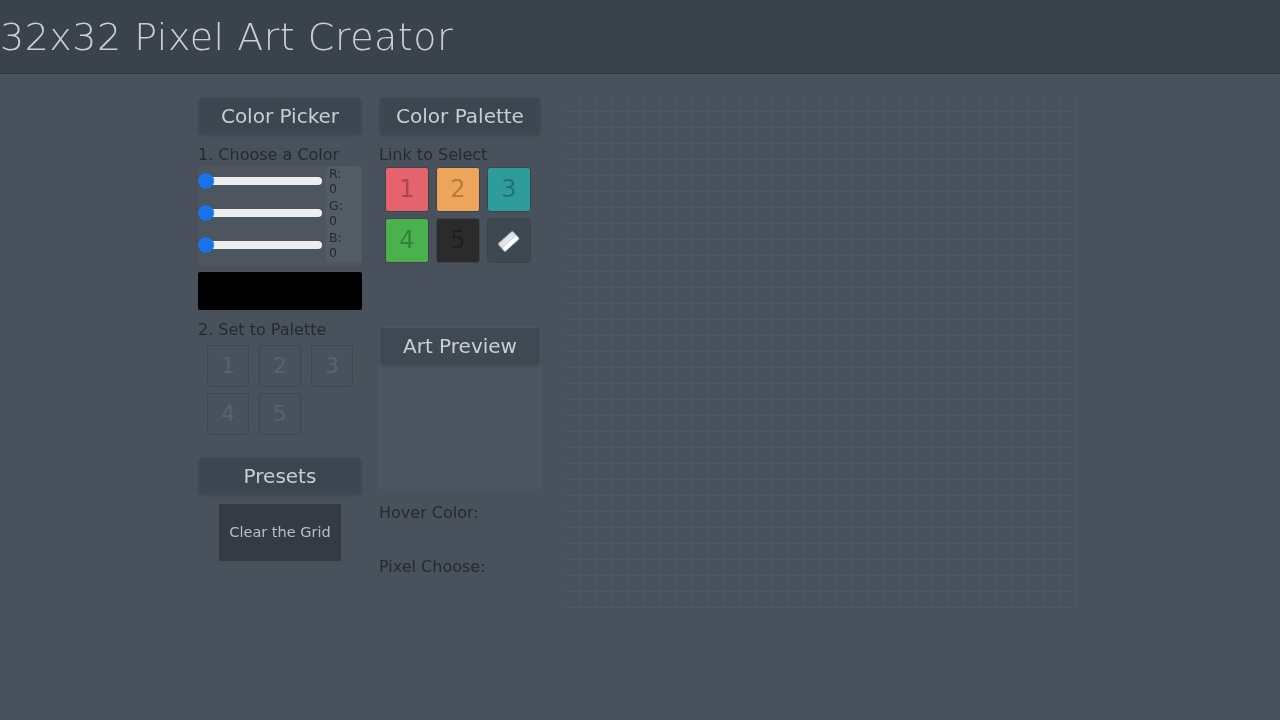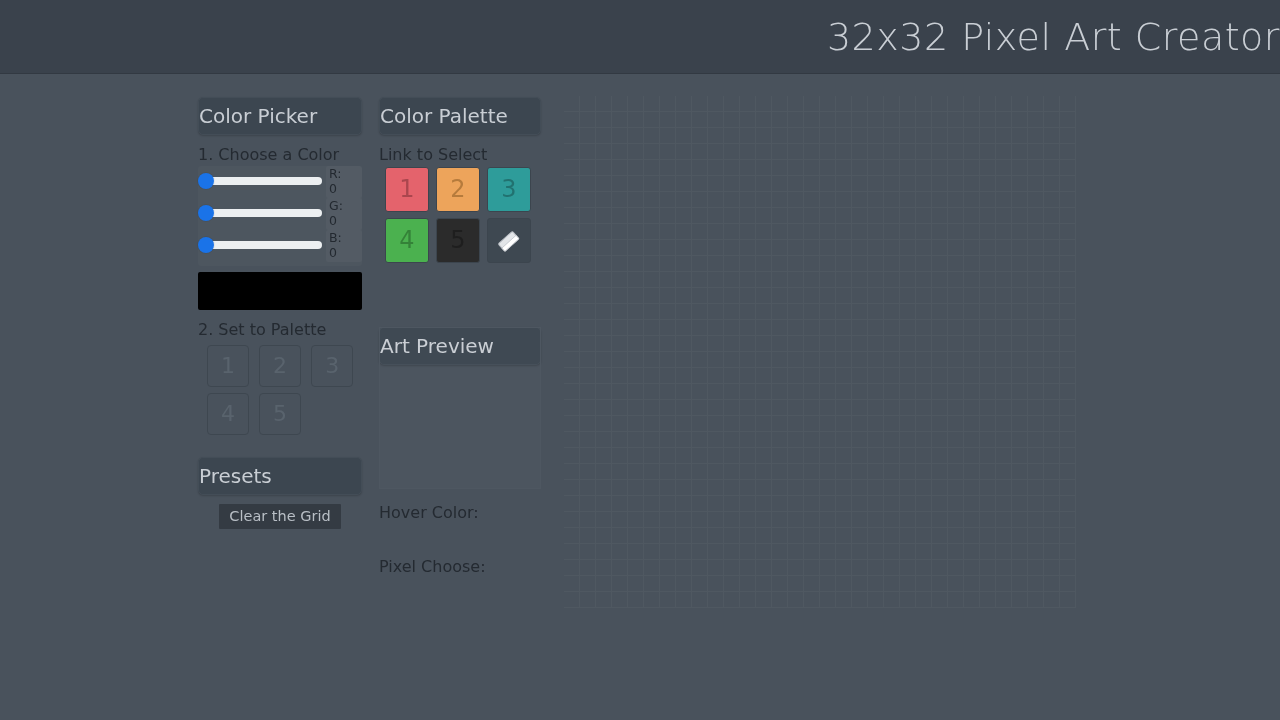--- a/index.html
+++ b/index.html
@@ -24,36 +24,37 @@
     height: 74px;
     background: #3a424c;
     border-bottom: 1px solid #323942;
     box-sizing: border-box;
   }
   #app-title {
     position: absolute;
     left: 0; top: 0;
     width: 1280px;
     line-height: 74px;
-    text-align: right;
+    text-align: left;
     font-size: 38px;
     font-weight: 300;
     color: #c9ced4;
     letter-spacing: 0.5px;
     font-family: "DejaVu Sans", sans-serif;
   }
 
   
   .panel-header {
     background: #3c4650;
     border: 1px solid #434d57;
     border-radius: 5px;
     color: #c9ced4;
     font-size: 20px;
     font-weight: 400;
+    text-align: center;
     line-height: 36px;
     height: 38px;
     box-sizing: border-box;
     box-shadow: 0 1px 2px rgba(0,0,0,0.18);
   }
 
   .sub-label {
     color: #242a31;
     font-size: 16px;
     font-family: "DejaVu Sans", sans-serif;
@@ -171,21 +172,21 @@
     width: 164px;
     text-align: center;
   }
   .preset-btn {
     display: inline-block;
     background: #343b43;
     color: #b9bfc6;
     border: none;
     border-radius: 1px;
     font-size: 14.5px;
-    padding: 4px 10px;
+    padding: 20px 10px;
     margin: 0 2px 4px 2px;
     font-family: "DejaVu Sans", sans-serif;
     cursor: pointer;
     line-height: 17px;
   }
 
   
   #palette-title {
     position: absolute;
     left: 379px; top: 97px;

